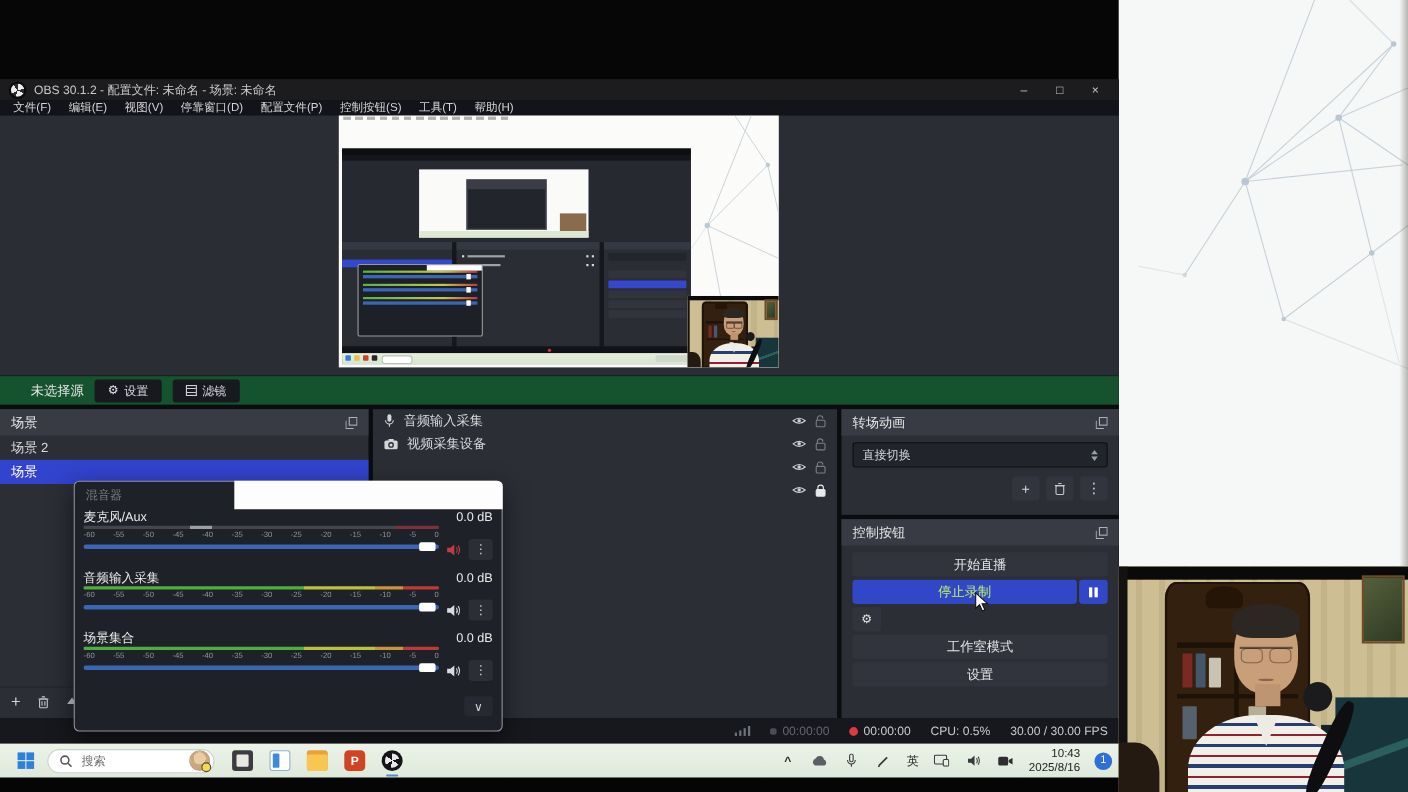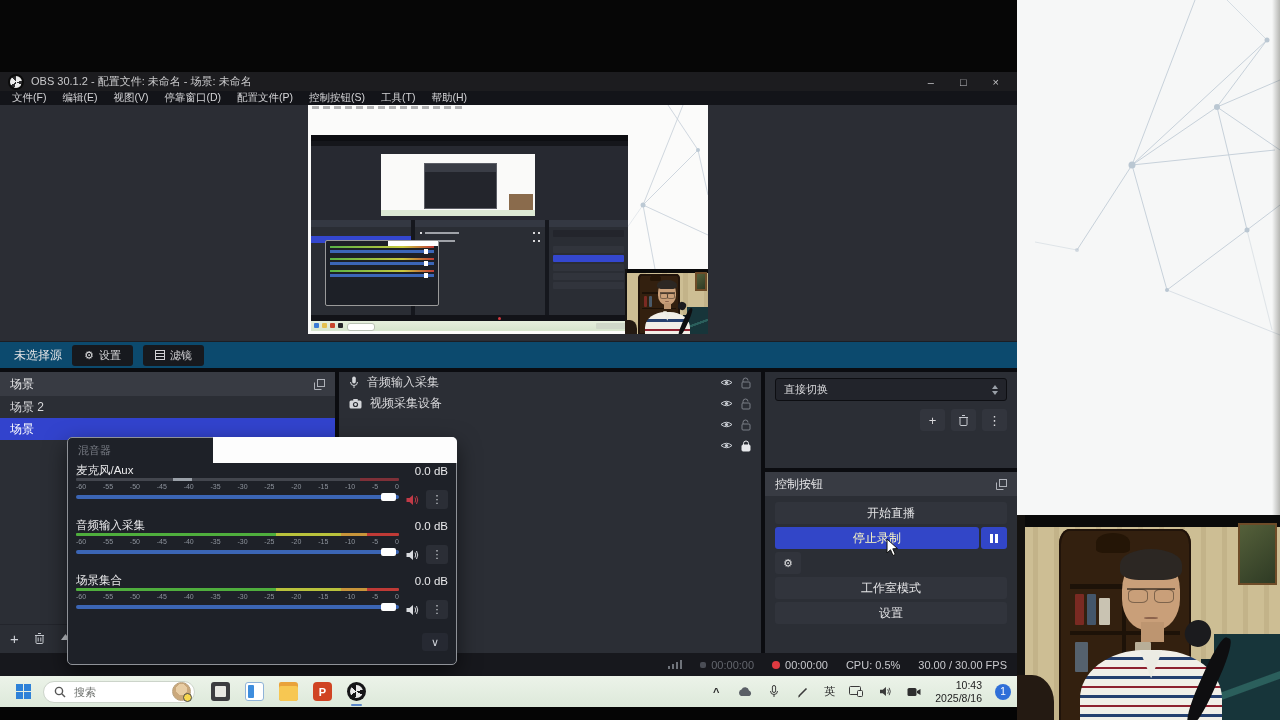--- a/index.html
+++ b/index.html
@@ -56,22 +56,22 @@
   .iodr-blue{background:#3447cf;}
   .io-status{left:0;top:180px;width:100%;height:6px;background:#121318;}
   .io-status i{position:absolute;right:40%;top:2px;width:3px;height:3px;border-radius:50%;background:#d23a3f;}
   .io-green{left:0;top:186px;width:100%;height:10px;background:linear-gradient(#e6efdd,#d6e5cd);}
   .gb-sq{position:absolute;top:2px;width:5px;height:5px;border-radius:1px;}
   .gb-pill{position:absolute;left:36px;top:2px;width:26px;height:6px;border-radius:3px;background:#fff;border:1px solid #b9c2b4;}
   .gb-tray{position:absolute;right:2px;top:2px;width:30px;height:6px;background:#cfd8c9;border-radius:1px;}
   .cap-cam{right:0;bottom:0;width:83px;height:65px;z-index:5;}
 
   
-  .srcbar{left:0;top:269px;width:100%;height:27px;background:#0c4a6e;display:flex;align-items:center;
-          padding-left:14px;box-sizing:border-box;border-top:1px solid #1c1e24;}
+  .srcbar{left:0;top:269px;width:100%;height:27px;background:#14532d;display:flex;align-items:center;
+          padding-left:28px;box-sizing:border-box;border-top:1px solid #1c1e24;}
   .srcbar .nosource{font-size:12px;color:#e4e4e6;}
   .pillbtn{display:flex;align-items:center;gap:5px;background:#17191e;border-radius:3px;
            padding:3px 12px;font-size:11px;color:#d5d5d8;margin-left:10px;}
   .pillbtn:first-of-type{margin-left:118px;}
   .gearglyph{font-size:11px;color:#e0e0e2;line-height:1;}
   .filtericon{width:10px;height:10px;border:1px solid #cfcfd3;box-sizing:border-box;
       background:repeating-linear-gradient(180deg,transparent 0 2px,#cfcfd3 2px 3px);}
 
   
   .docks{left:0;top:296px;width:100%;height:285px;background:#0b0c10;}
@@ -96,21 +96,21 @@
   .spinner{display:flex;flex-direction:column;gap:2px;align-items:center;}
   .tri-up{width:0;height:0;border-left:3.5px solid transparent;border-right:3.5px solid transparent;border-bottom:4px solid #9aa0a8;}
   .tri-dn{width:0;height:0;border-left:3.5px solid transparent;border-right:3.5px solid transparent;border-top:4px solid #9aa0a8;}
   .transbtns{display:flex;justify-content:flex-end;gap:6px;margin:8px 10px 0;}
   .sqbtn{width:25px;height:22px;background:#32353d;border-radius:3px;display:flex;align-items:center;
          justify-content:center;color:#d8d8db;font-size:13px;}
   .ctrlbtns{padding:6px 10px 0;display:flex;flex-direction:column;gap:3px;}
   .ctrlrow{display:flex;gap:2px;}
   .ctrlbtn{flex:1;height:22px;background:#31343c;border-radius:3px;display:flex;align-items:center;
            justify-content:center;font-size:12px;color:#e3e3e5;}
-  .ctrlbtn.active{background:#3246c8;color:#fef9c3;}
+  .ctrlbtn.active{background:#3246c8;color:#bef264;}
   .sidebtn{width:26px;height:22px;border-radius:3px;background:#31343c;display:flex;align-items:center;justify-content:center;}
   .sidebtn.blue{background:#3246c8;}
   .pauseicon{display:flex;gap:2px;}
   .pauseicon i{width:3px;height:9px;background:#fff;}
 
   
   .statusbar{left:0;top:581px;width:100%;height:23px;background:#17181d;display:flex;align-items:center;
              justify-content:flex-end;gap:18px;padding-right:10px;box-sizing:border-box;
              font-size:11px;color:#c9cace;}
   .sgroup{display:flex;align-items:center;gap:5px;}
@@ -505,20 +505,28 @@
             <circle cx="6.5" cy="4.5" r="1.6" fill="#ccd0d6"></circle>
           </svg>
           <svg width="10" height="12">
             <path d="M2.5 5 V3.5 A2.5 2.5 0 0 1 7.5 3.5 V5" fill="none" stroke="#e8e9ec"></path>
             <rect x="1" y="5" width="8" height="6" rx="1" fill="#e8e9ec" stroke="#e8e9ec"></rect>
           </svg>
         </div>
       </div>
 
       <div class="dock d-trans">
+        <div class="dockhdr">
+          <span>转场动画</span>
+          <span class="sp"></span>
+          <svg width="11" height="11">
+            <rect x="3.5" y="0.5" width="7" height="7" fill="none" stroke="#aeb1b8"></rect>
+            <path d="M7.5 10.5 H0.5 V3.5" fill="none" stroke="#aeb1b8"></path>
+          </svg>
+        </div>
         <div class="dropdown">
           <span>直接切换</span>
           <span class="sp"></span>
           <span class="spinner">
             <span class="tri-up"></span>
               <span class="tri-dn"></span>
           </span>
         </div>
         <div class="transbtns">
           <span class="sqbtn">+</span>

